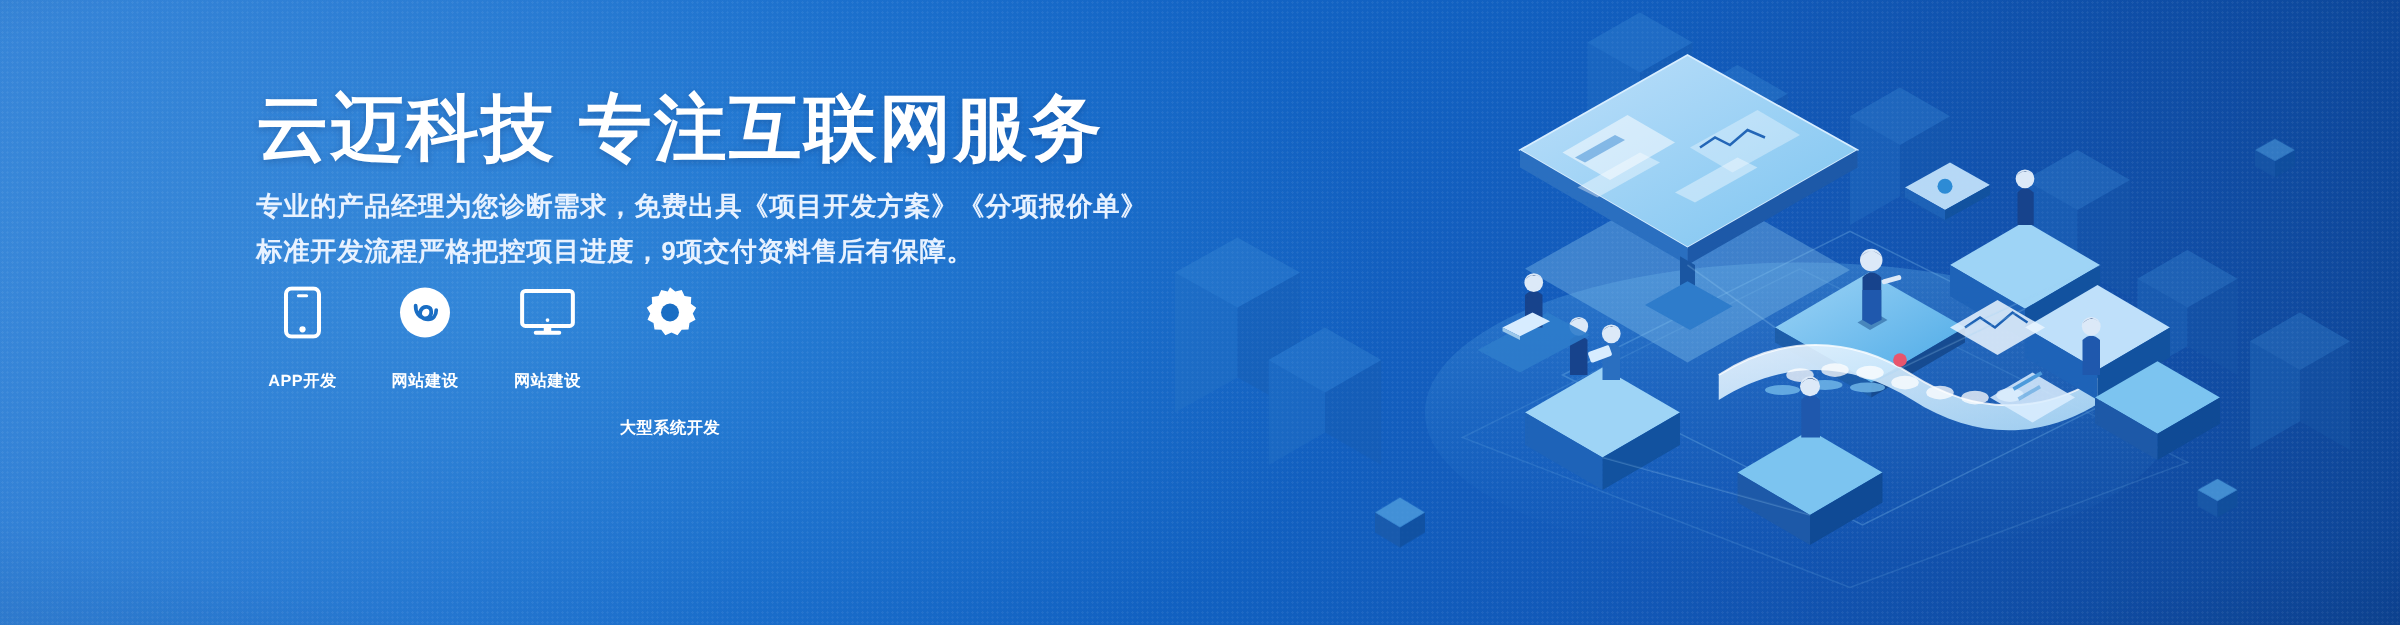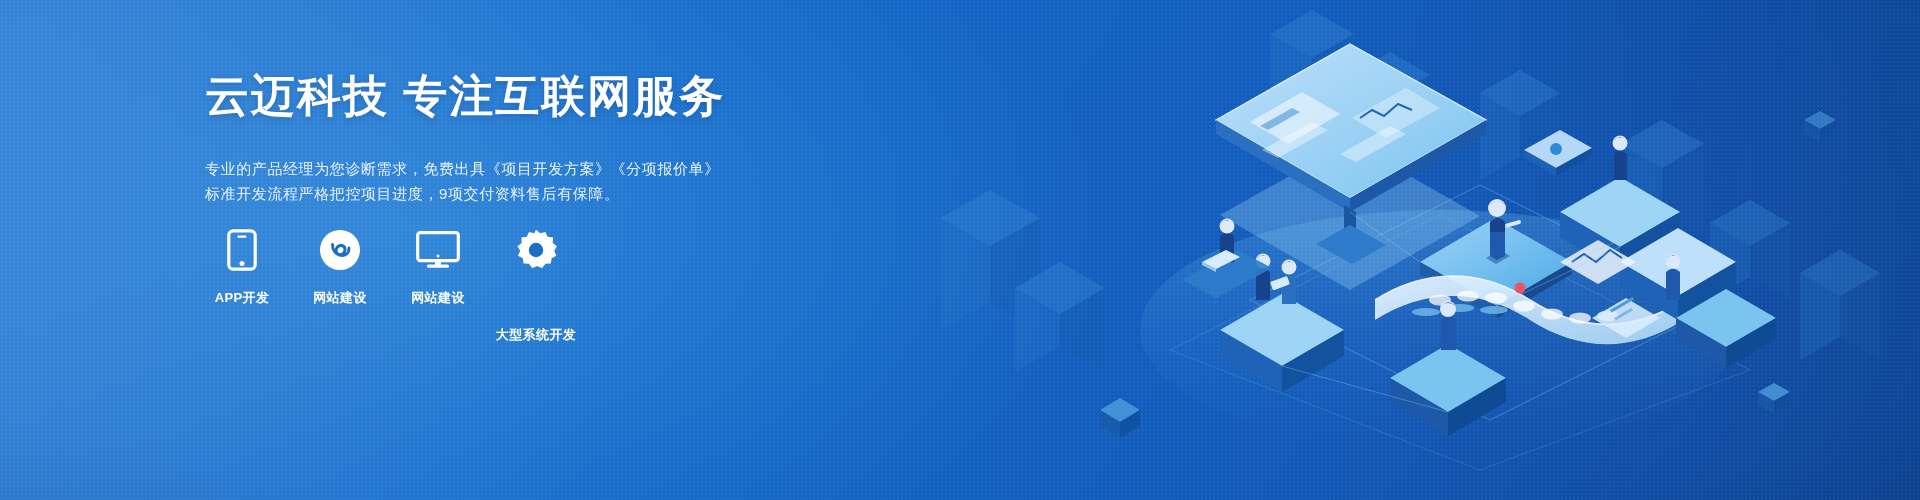--- a/index.html
+++ b/index.html
@@ -35,56 +35,56 @@
   .vign{
     position:absolute; inset:0;
     background:radial-gradient(120% 120% at 50% 45%, rgba(0,0,0,0) 52%, rgba(0,0,0,.18) 100%);
     pointer-events:none;
   }
 
   
   .copy{ position:absolute; left:205px; top:72px; width:760px; z-index:6; }
   .headline{
     color:#ffffff;
-    font-size:44px;
+    font-size:58px;
     line-height:1.08;
     font-weight:bold;
     letter-spacing:2px;
     white-space:nowrap;
     text-shadow:0 2px 6px rgba(0,20,60,.20);
   }
   .sub{
-    margin-top:36px;
+    margin-top:13px;
     color:#e8f2ff;
-    font-size:15px;
+    font-size:21px;
     line-height:1.72;
     letter-spacing:.6px;
     white-space:nowrap;
-    font-weight:normal;
+    font-weight:bold;
   }
   .sub .l2{ display:block; }
 
   
   .services{
     position:absolute; left:205px; top:228px;
     display:flex; align-items:flex-start; z-index:7;
   }
   .svc{
     width:74px;
     display:flex; flex-direction:column; align-items:center;
     margin-right:24px;
   }
   .svc:last-child{ margin-right:0;gap:37px; }
   .svc .ico{
     height:44px; width:44px;
     display:flex; align-items:center; justify-content:center;
   }
   .svc .ico svg{ display:block; }
   .svc .cap{
-    margin-top:17px;
+    margin-top:24px;
     color:#ffffff;
     font-size:13px;
     font-weight:bold;
     letter-spacing:.4px;
     white-space:nowrap;
   }
 
   
   .art{ position:absolute; right:0; top:0; width:1000px; height:500px; z-index:4; }
   .art svg{ display:block; }

